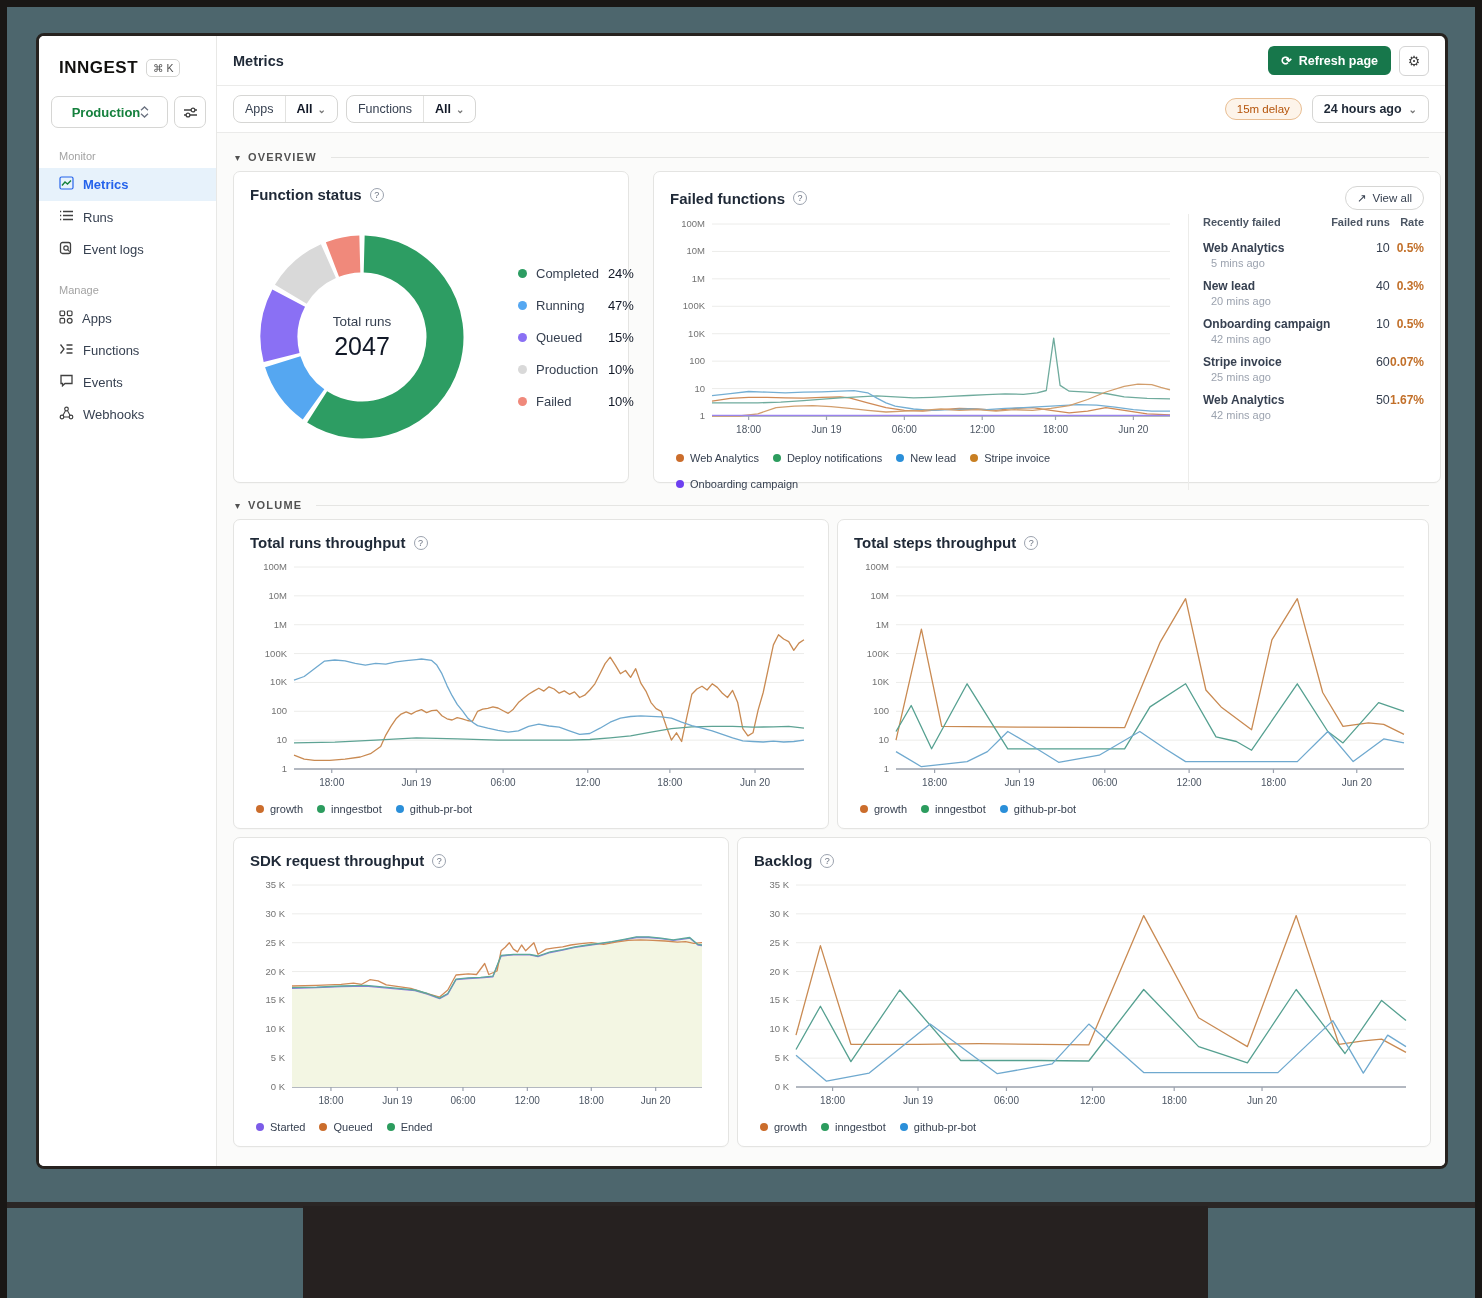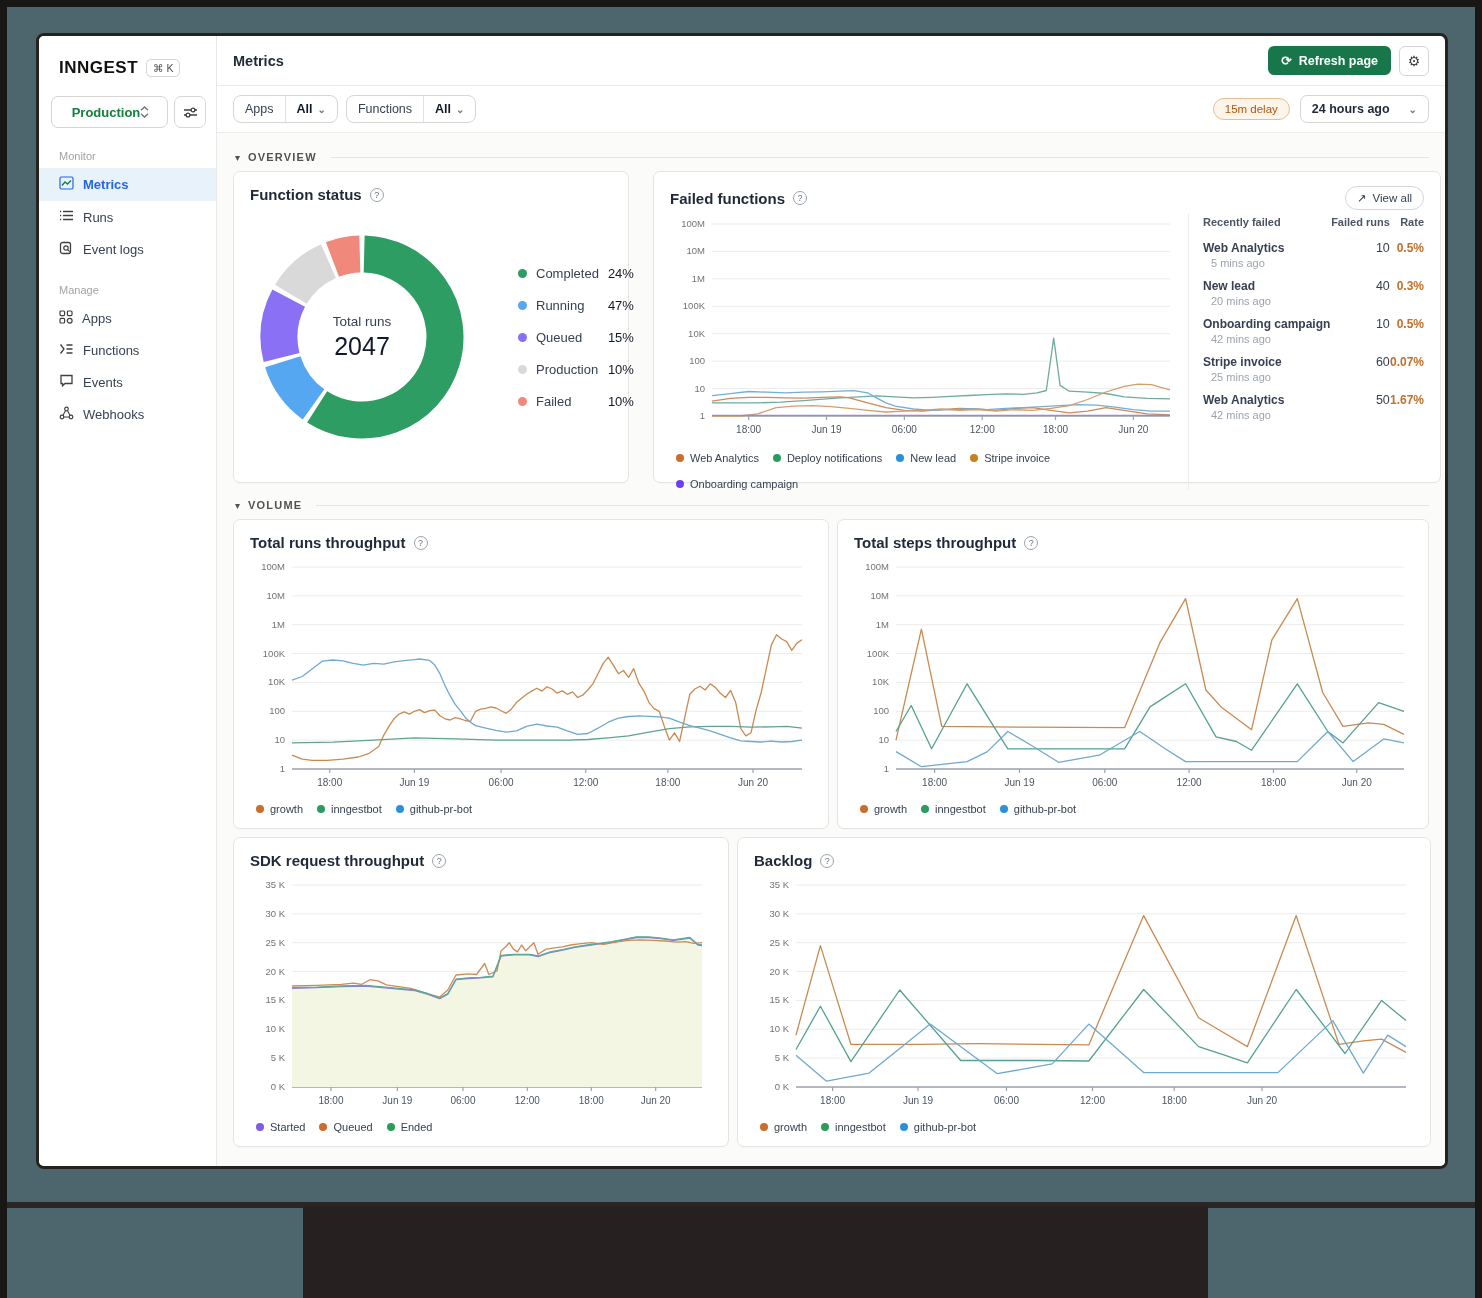--- a/index.html
+++ b/index.html
@@ -49,41 +49,41 @@
     display:flex; align-items:center; justify-content:space-between; padding:0 16px; background:#fff;}
   .filter-left { display:flex; gap:8px; }
   .seg { display:flex; border:1px solid #d6d6d4; border-radius:8px; overflow:hidden; background:#fff;}
   .seg .seg-a { padding:6px 11px; font-size:12.5px; color:#374151; border-right:1px solid #e2e2e0;}
   .seg .seg-b { padding:6px 11px; font-size:12.5px; font-weight:600; color:#111827;
     display:flex; gap:5px; align-items:center; cursor:pointer;}
   .seg .caret { font-size:10px; color:#737373; }
   .filter-right { display:flex; gap:10px; align-items:center;text-align:right; }
   .delay-pill { font-size:11.5px; color:#b45309; border:1px solid #e8bd92; background:#fdf4ea;
     border-radius:999px; padding:4px 11px; }
-  .range-select { display:flex; align-items:center; gap:19px; border:1px solid #d6d6d4; border-radius:7px;
+  .range-select { display:flex; align-items:center; gap:7px; border:1px solid #d6d6d4; border-radius:7px;
     padding:6px 11px; font-size:12.5px; font-weight:600; color:#1f2937; background:#fff; cursor:pointer;}
 
   .content { flex:1; background:#fbfbfa; padding:12px 16px 0 16px; overflow:hidden; }
   .section-head { display:flex; align-items:center; gap:8px; padding:6px 0 8px 2px; }
   .section-chevron { font-size:10px; color:#525252; }
   .section-title { font-size:11px; font-weight:700; letter-spacing:1.2px; color:#525252; }
   .section-rule { flex:1; border-top:1px solid #e5e5e3; margin-left:6px; }
 
   .card { background:#fff; border:1px solid #e4e4e2; border-radius:7px; padding:14px 16px;
     box-shadow:0 1px 1px rgba(0,0,0,.02); }
   .card-title-row { display:flex; align-items:center; gap:8px; }
   .card-title { font-size:15px; font-weight:600; color:#1f2937; }
   .help-dot { width:14px; height:14px; border:1.2px solid #9ca3af; border-radius:50%;
     color:#6b7280; font-size:9px; display:flex; align-items:center; justify-content:center; }
   .spacer { flex:1; }
   .viewall-btn { display:flex; gap:6px; align-items:center; border:1px solid #d6d6d4; border-radius:999px;
     background:#fff; font-size:11.5px; color:#374151; padding:4px 11px; cursor:pointer; }
 
   .row1 { display:grid; grid-template-columns:396px 1fr; gap:24px; }
-  .row2 { display:grid; grid-template-columns:596px 1fr; gap:8px; margin-bottom:8px;}
+  .row2 { display:grid; grid-template-columns:596px 1fr; gap:8px; margin-bottom:8px;text-align:right;}
   .row3 { display:grid; grid-template-columns:496px 1fr; gap:8px; }
   .row1 .card { height:312px; }
   .row2 .card, .row3 .card { height:310px; }
 
   
   .fs-body { display:flex; align-items:center; margin-top:30px; }
   .fs-donut-wrap { position:relative; width:208px; height:208px; margin-left:8px; }
   .fs-center { position:absolute; inset:0; display:flex; flex-direction:column;
     align-items:center; justify-content:center; gap:3px; }
   .fs-center-label { font-size:13.5px; color:#374151; }

